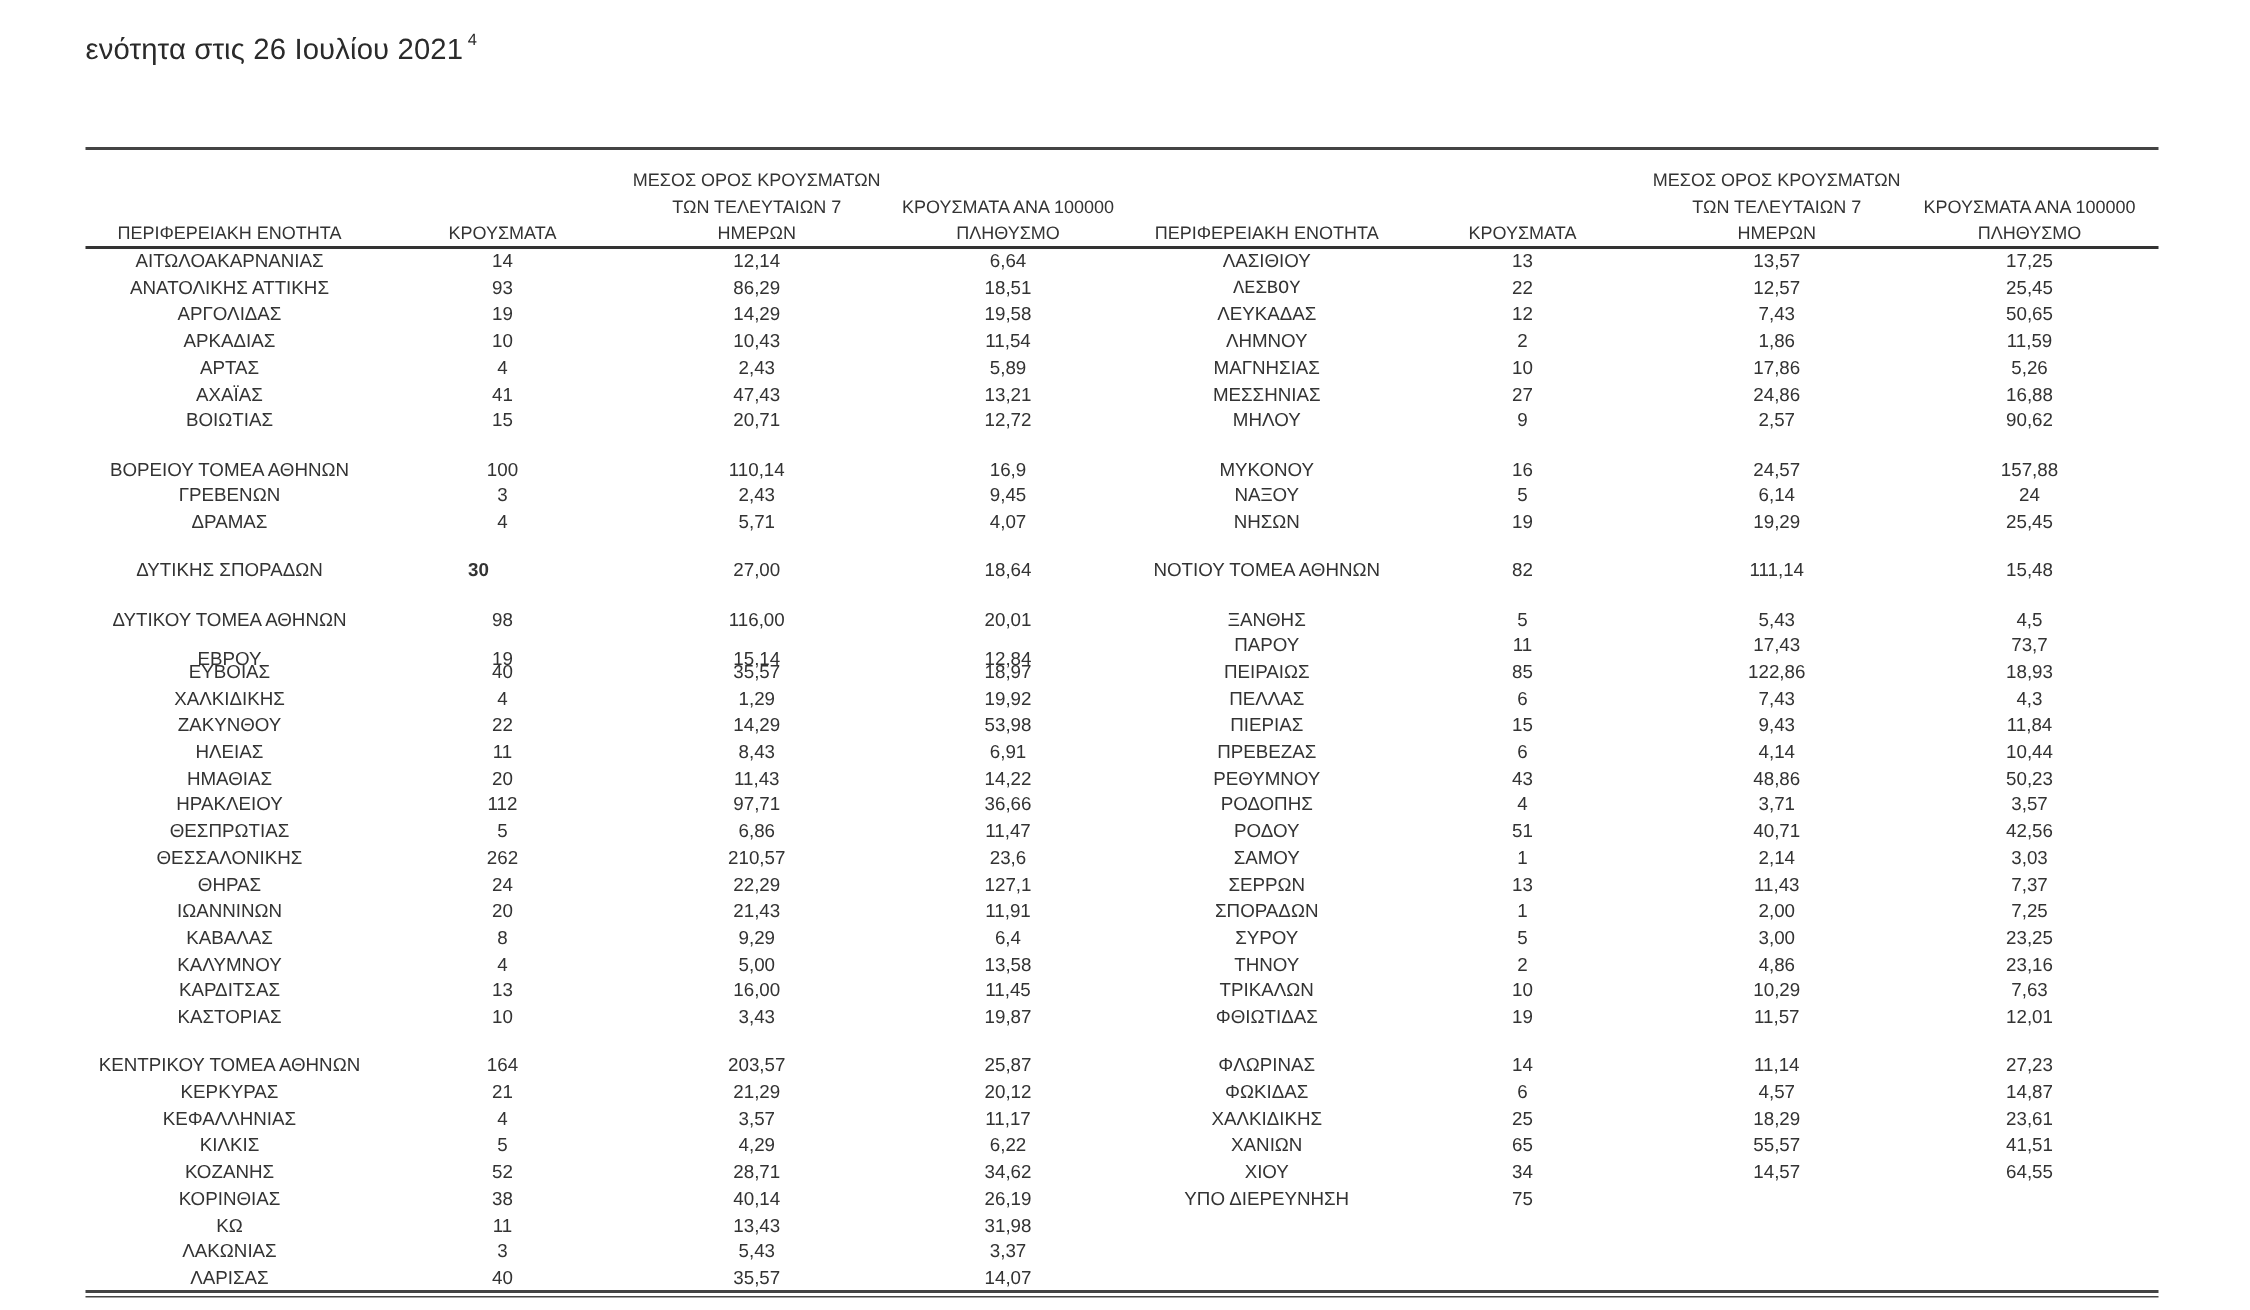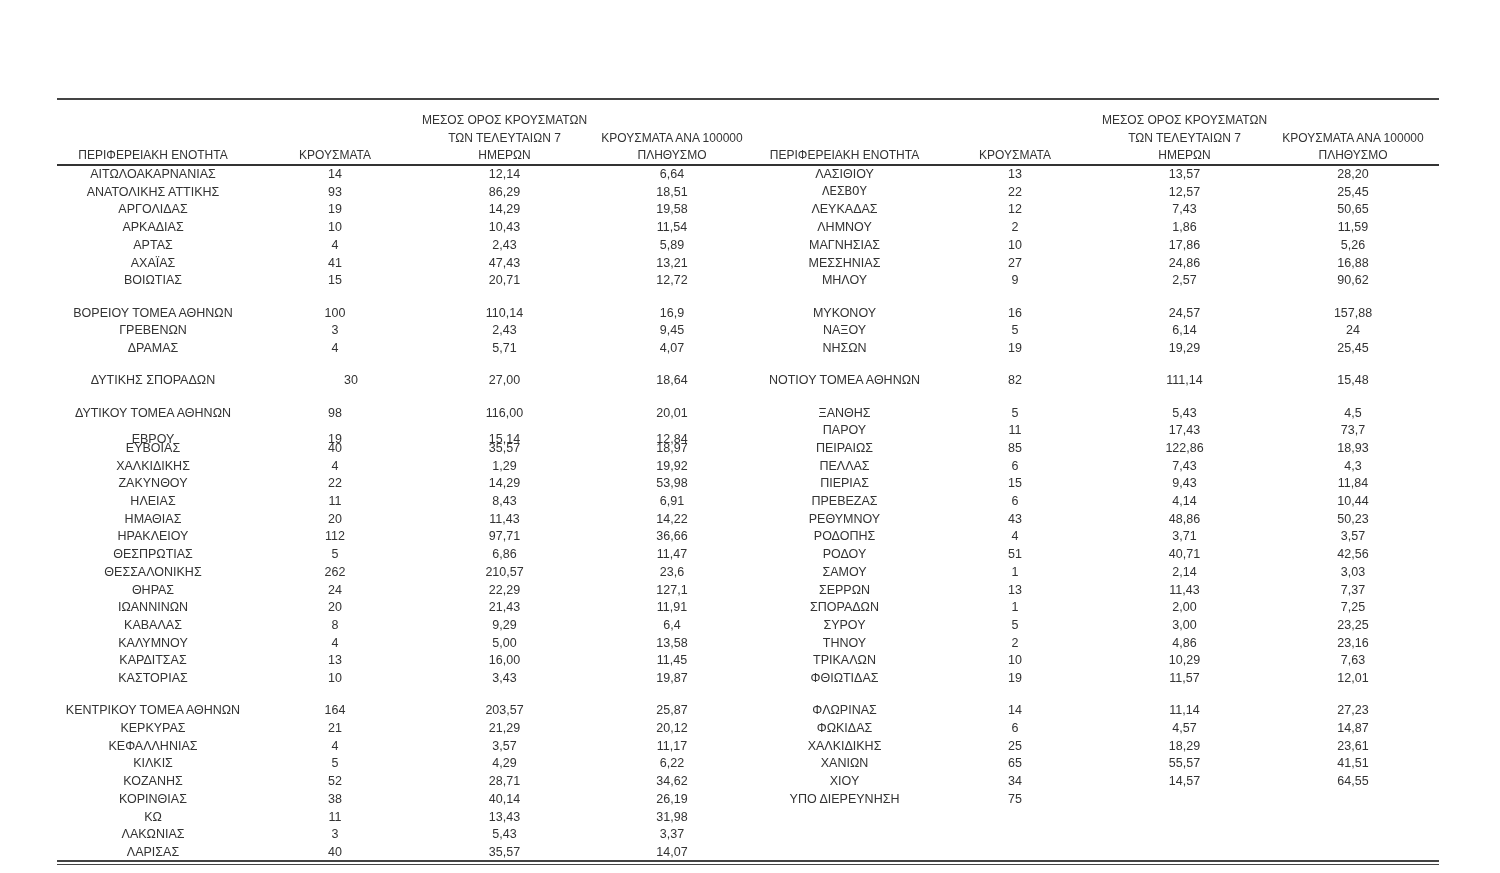--- a/index.html
+++ b/index.html
@@ -16,20 +16,21 @@
   .hdr { position: absolute; top: 0; font-size: 12px; line-height: 17.5px; text-align: center; color: #333; }
   .hdr span { display: block; }
   .rows { position: absolute; top: 54px; left: 0; width: 100%; }
   .row { position: absolute; left: 0; width: 100%; height: 17.7px; font-size: 12.5px; line-height: 17.7px; color: #333; }
   .cell { position: absolute; top: 0; text-align: center; white-space: nowrap; }
 </style>
 </head>
 <body>
 
 <div class="caption">
+  <div><span>ενότητα στις 26 Ιουλίου 2021</span><sup>4</sup></div>
 </div>
 
 <div class="rule-top"></div>
 
 <div class="half left">
   <div class="hdr" style="left:0;width:192px;top:35px;">
       <span>ΠΕΡΙΦΕΡΕΙΑΚΗ ΕΝΟΤΗΤΑ</span>
     </div>
   <div class="hdr" style="left:222px;width:112px;top:35px;">
       <span>ΚΡΟΥΣΜΑΤΑ</span>
@@ -99,21 +100,21 @@
         <div class="cell" style="left: 530px; width: 170px;">9,45</div>
       </div>
       <div class="row" style="top: 173.9px;">
         <div class="cell" style="left: 0px; width: 192px;">ΔΡΑΜΑΣ</div>
         <div class="cell" style="left: 222px; width: 112px;">4</div>
         <div class="cell" style="left: 355px; width: 185px;">5,71</div>
         <div class="cell" style="left: 530px; width: 170px;">4,07</div>
       </div>
       <div class="row" style="top: 206.2px;">
         <div class="cell" style="left: 0px; width: 192px;">ΔΥΤΙΚΗΣ ΣΠΟΡΑΔΩΝ</div>
-        <div class="cell" style="left: 238px; width: 112px;">30</div>
+        <div class="cell" style="left: 206px; width: 112px; font-weight: bold;">30</div>
         <div class="cell" style="left: 355px; width: 185px;">27,00</div>
         <div class="cell" style="left: 530px; width: 170px;">18,64</div>
       </div>
       <div class="row" style="top: 238.5px;">
         <div class="cell" style="left: 0px; width: 192px;">ΔΥΤΙΚΟΥ ΤΟΜΕΑ ΑΘΗΝΩΝ</div>
         <div class="cell" style="left: 222px; width: 112px;">98</div>
         <div class="cell" style="left: 355px; width: 185px;">116,00</div>
         <div class="cell" style="left: 530px; width: 170px;">20,01</div>
       </div>
       <div class="row" style="top: 265px;">
@@ -277,21 +278,21 @@
   </div>
   <div class="hdr" style="left:510px;width:172px;top:17.5px;">
     <span>ΚΡΟΥΣΜΑΤΑ ΑΝΑ 100000</span>
     <span>ΠΛΗΘΥΣΜΟ</span>
   </div>
   <div class="rows" id="right-rows">
       <div class="row" style="top: 0px;">
         <div class="cell" style="left: 0px; width: 175px;">ΛΑΣΙΘΙΟΥ</div>
         <div class="cell" style="left: 202px; width: 112px;">13</div>
         <div class="cell" style="left: 335px; width: 185px;">13,57</div>
-        <div class="cell" style="left: 510px; width: 172px;">28,20</div>
+        <div class="cell" style="left: 510px; width: 172px;">17,25</div>
       </div>
       <div class="row" style="top: 17.7px;">
         <div class="cell" style="left: 0px; width: 175px; font-family: Liberation Mono, monospace;">ΛΕΣΒΟΥ</div>
         <div class="cell" style="left: 202px; width: 112px;">22</div>
         <div class="cell" style="left: 335px; width: 185px;">12,57</div>
         <div class="cell" style="left: 510px; width: 172px;">25,45</div>
       </div>
       <div class="row" style="top: 35.4px;">
         <div class="cell" style="left: 0px; width: 175px;">ΛΕΥΚΑΔΑΣ</div>
         <div class="cell" style="left: 202px; width: 112px;">12</div>

